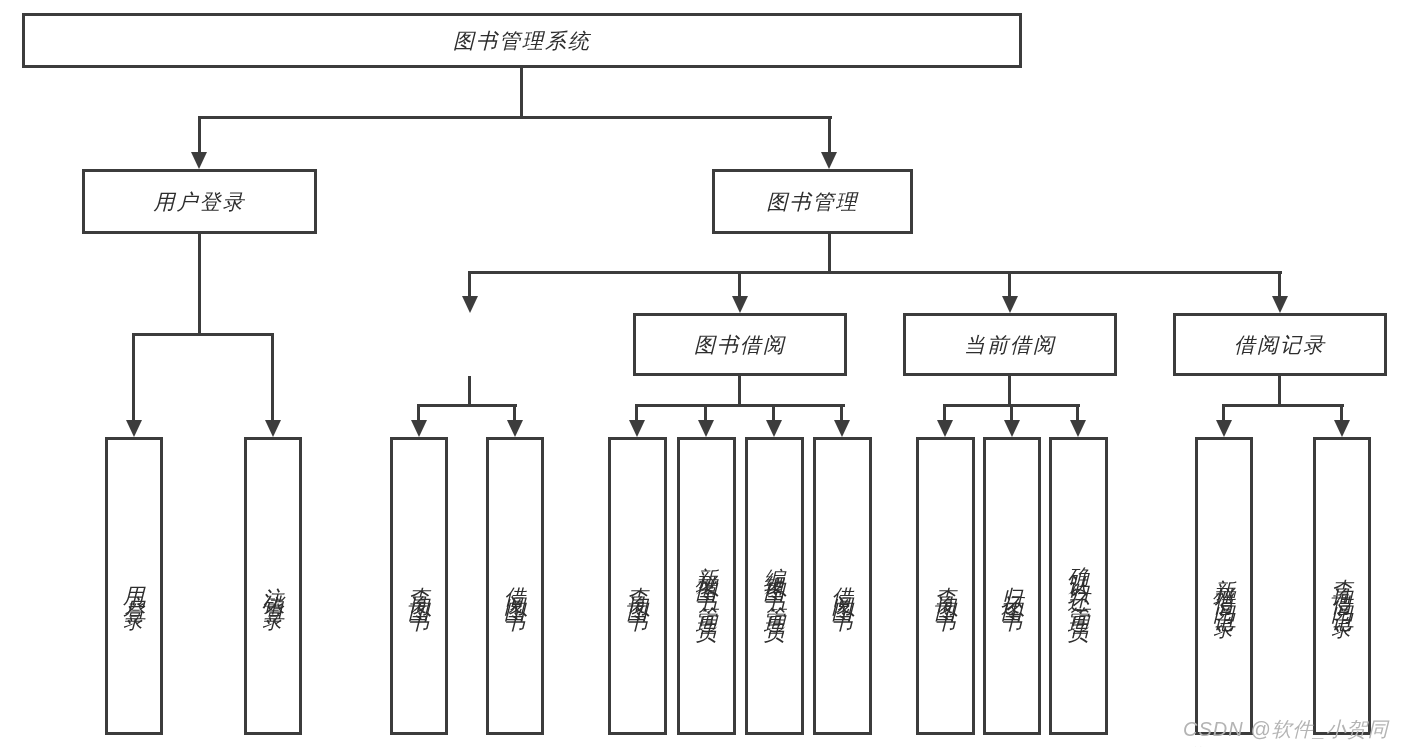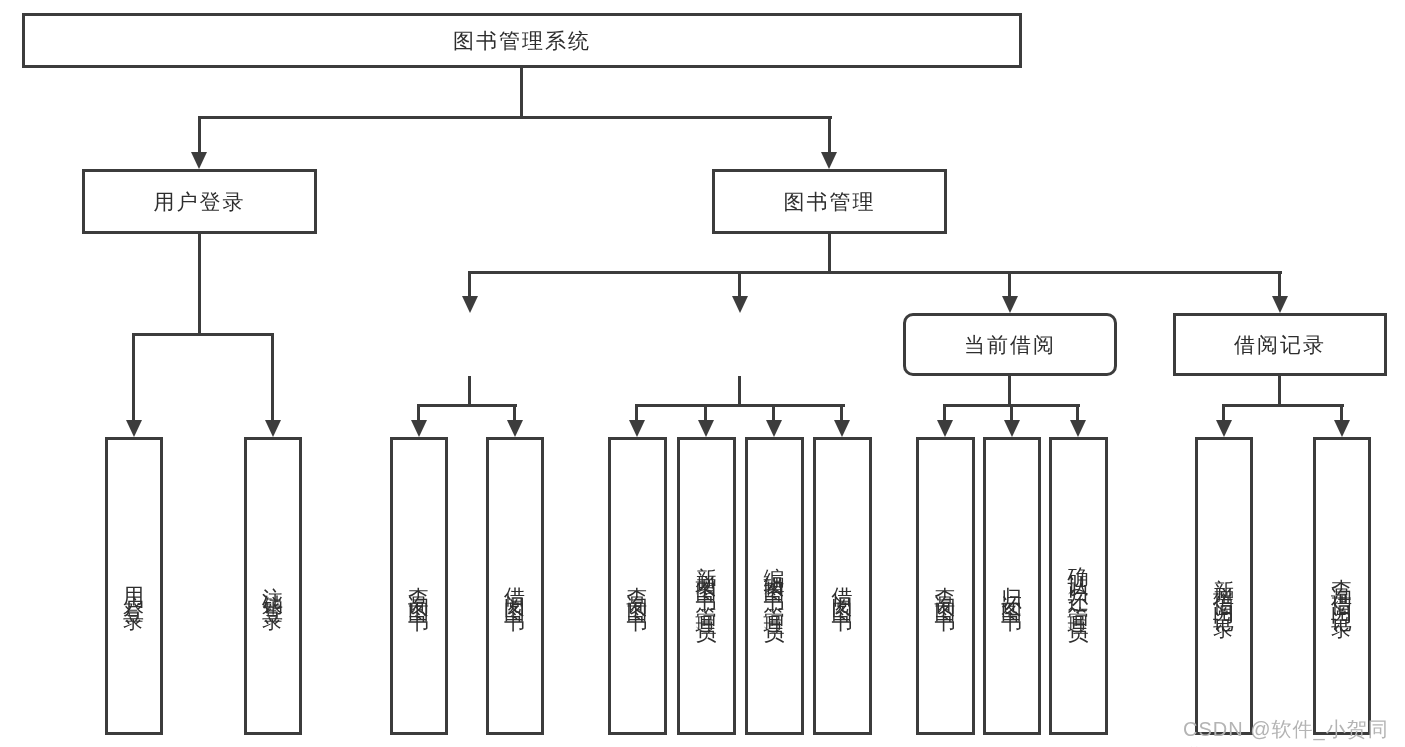--- a/index.html
+++ b/index.html
@@ -3,20 +3,21 @@
 <meta charset="utf-8">
 <style>
   html, body { margin: 0; padding: 0; background: #ffffff; }
   .canvas {
     position: relative;
     width: 1405px;
     height: 747px;
     background: #ffffff;
     font-family: "Liberation Sans", sans-serif;
     overflow: hidden;
+    font-style: italic;
   }
   .node {
     position: absolute;
     box-sizing: border-box;
     border: 3px solid #3c3c3c;
     background: #ffffff;
     display: flex;
     align-items: center;
     justify-content: center;
     font-size: 21px;
@@ -59,41 +60,42 @@
   <div class="node" style="left:22px; top:13px; width:1000px; height:55px;">图书管理系统</div>
 
   <div class="vline" style="left:520px; top:68px; height:51px;"></div>
   <div class="hline" style="left:198px; top:116px; width:634px;"></div>
   <div class="vline" style="left:198px; top:116px; height:40px;"></div>
   <div class="arrow" style="left:191px; top:152px;"></div>
   <div class="vline" style="left:828px; top:116px; height:40px;"></div>
   <div class="arrow" style="left:821px; top:152px;"></div>
 
   <div class="node" style="left:82px; top:169px; width:235px; height:65px;">用户登录</div>
-  <div class="node" style="left:712px; top:169px; width:235px; height:65px;">图书管理</div>
+  <div class="node" style="left:712px; top:169px; width:201px; height:65px;">图书管理</div>
 
   <div class="vline" style="left:198px; top:234px; height:101px;"></div>
   <div class="hline" style="left:132px; top:333px; width:142px;"></div>
   <div class="vline" style="left:132px; top:333px; height:90px;"></div>
   <div class="arrow" style="left:126px; top:420px;"></div>
   <div class="vline" style="left:271px; top:333px; height:90px;"></div>
   <div class="arrow" style="left:265px; top:420px;"></div>
 
   <div class="vline" style="left:828px; top:234px; height:40px;"></div>
   <div class="hline" style="left:468px; top:271px; width:814px;"></div>
   <div class="vline" style="left:468px; top:271px; height:28px;"></div>
   <div class="arrow" style="left:462px; top:296px;"></div>
   <div class="vline" style="left:738px; top:271px; height:28px;"></div>
   <div class="arrow" style="left:732px; top:296px;"></div>
   <div class="vline" style="left:1008px; top:271px; height:28px;"></div>
   <div class="arrow" style="left:1002px; top:296px;"></div>
   <div class="vline" style="left:1278px; top:271px; height:28px;"></div>
   <div class="arrow" style="left:1272px; top:296px;"></div>
 
-  <div class="node" style="left:903px; top:313px; width:214px; height:63px;border-radius:10px;">当前借阅</div>
+  <div class="node" style="left:633px; top:313px; width:214px; height:63px;">图书借阅</div>
+  <div class="node" style="left:903px; top:313px; width:214px; height:63px;">当前借阅</div>
   <div class="node" style="left:1173px; top:313px; width:214px; height:63px;">借阅记录</div>
 
   <div class="vline" style="left:468px; top:376px; height:30px;"></div>
   <div class="hline" style="left:417px; top:404px; width:100px;"></div>
   <div class="vline" style="left:417px; top:404px; height:20px;"></div>
   <div class="arrow" style="left:411px; top:420px;"></div>
   <div class="vline" style="left:513px; top:404px; height:20px;"></div>
   <div class="arrow" style="left:507px; top:420px;"></div>
 
   <div class="vline" style="left:738px; top:376px; height:30px;"></div>

